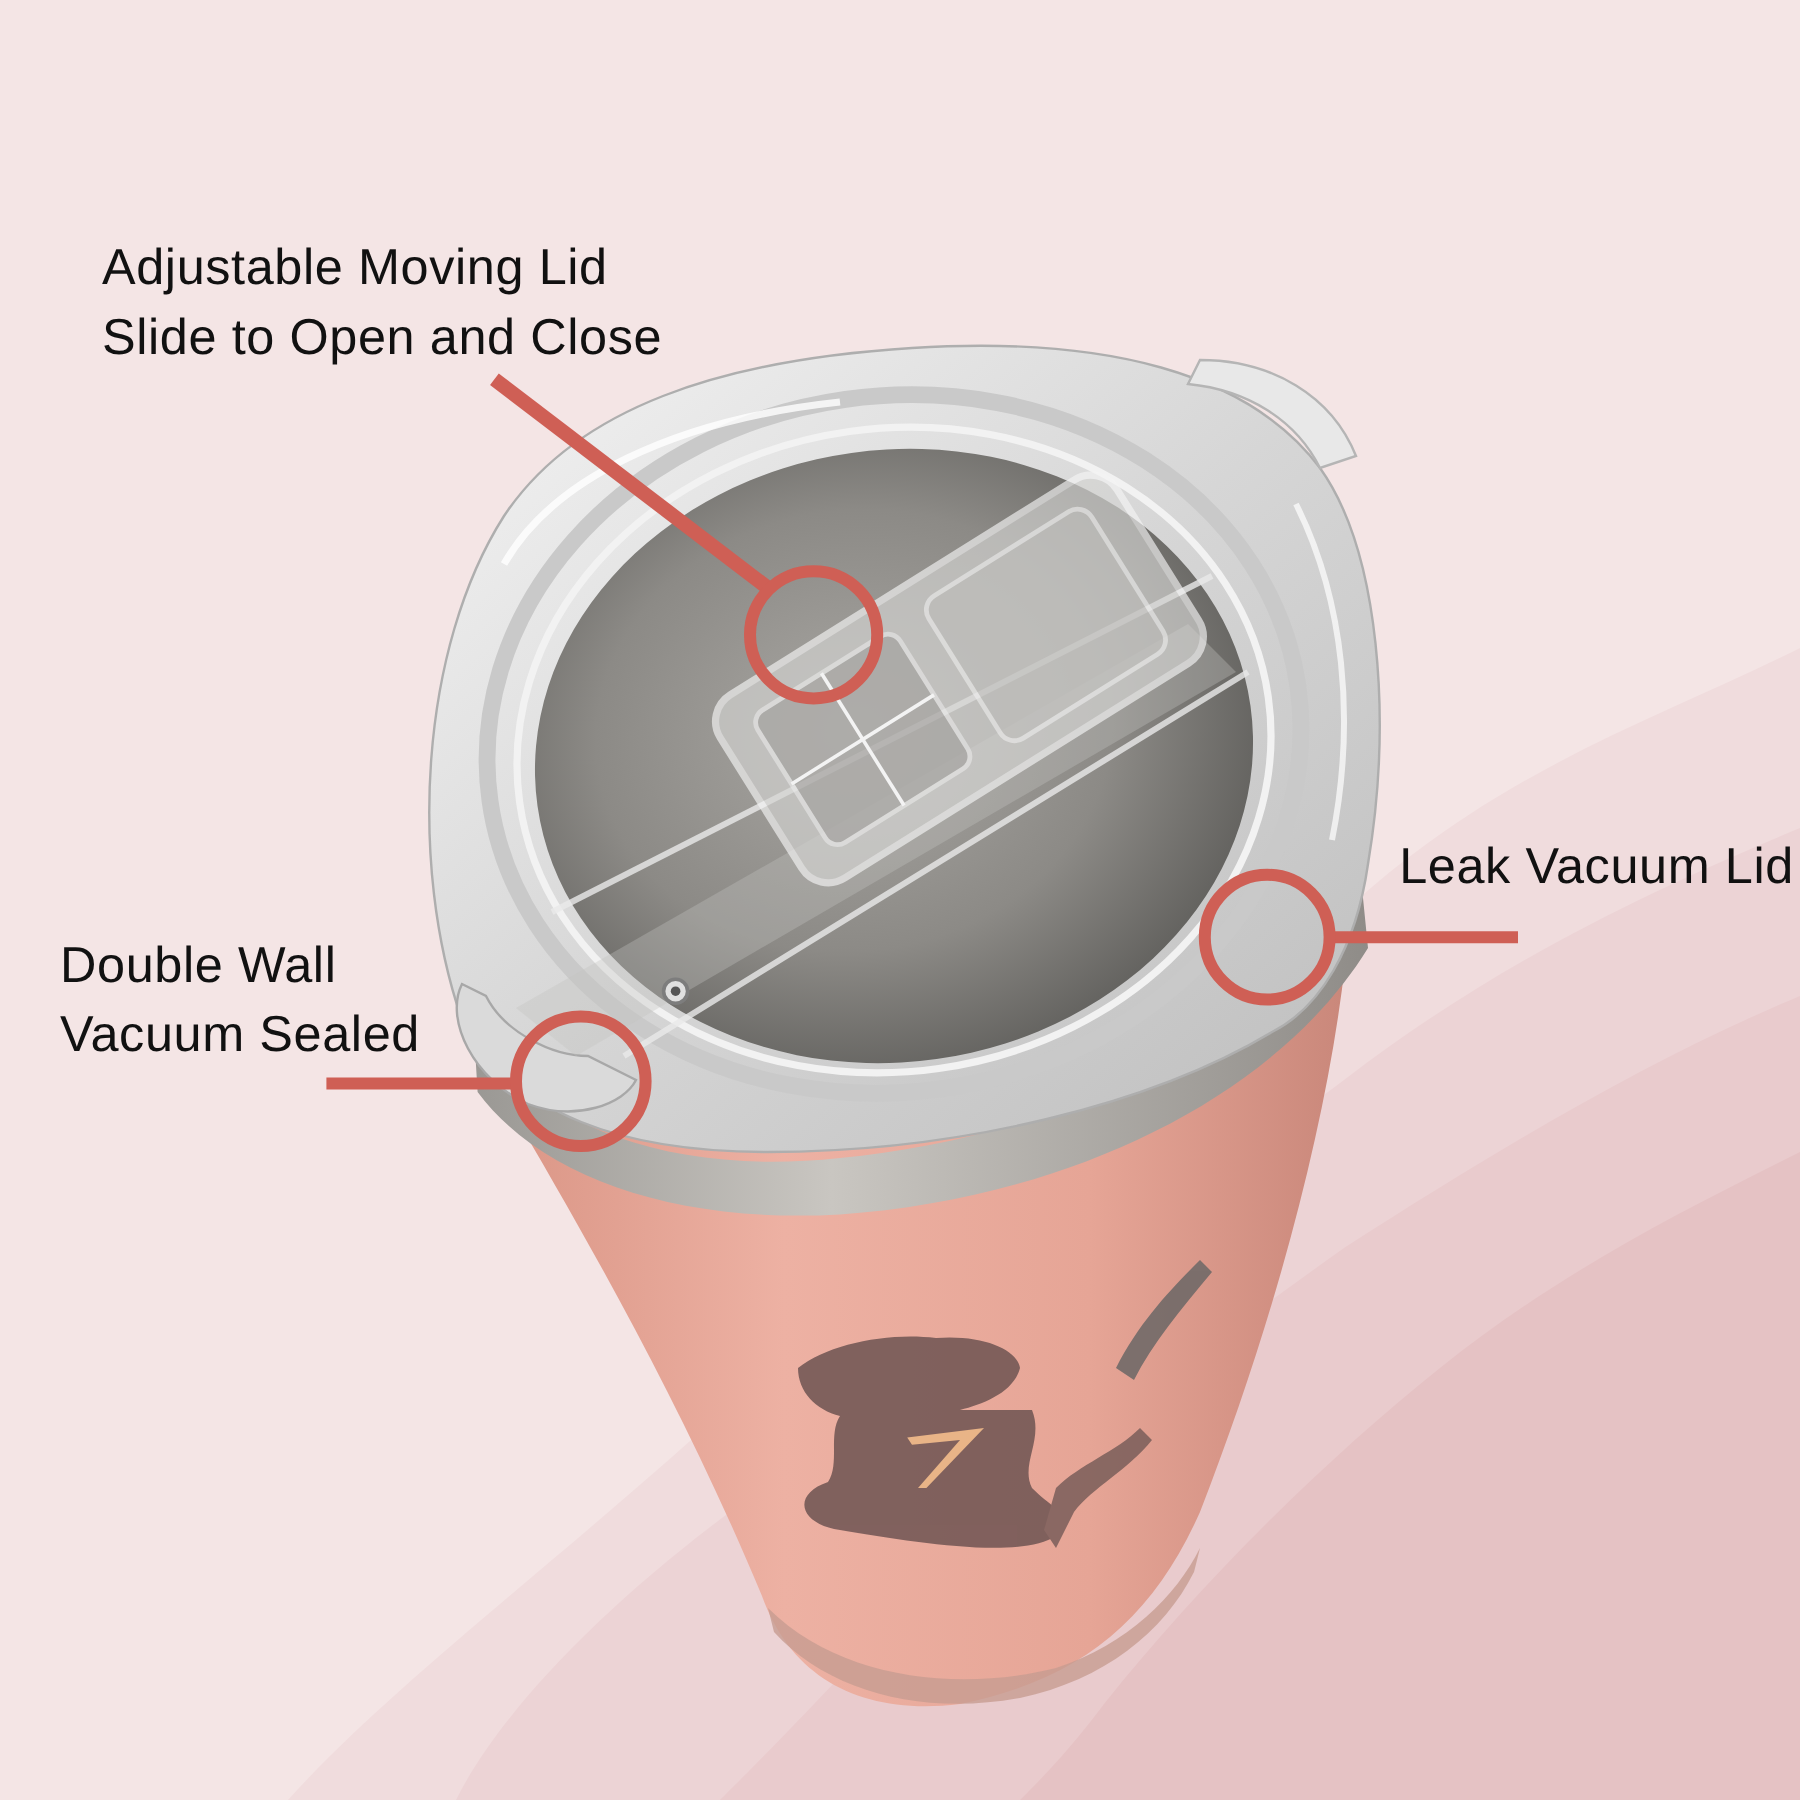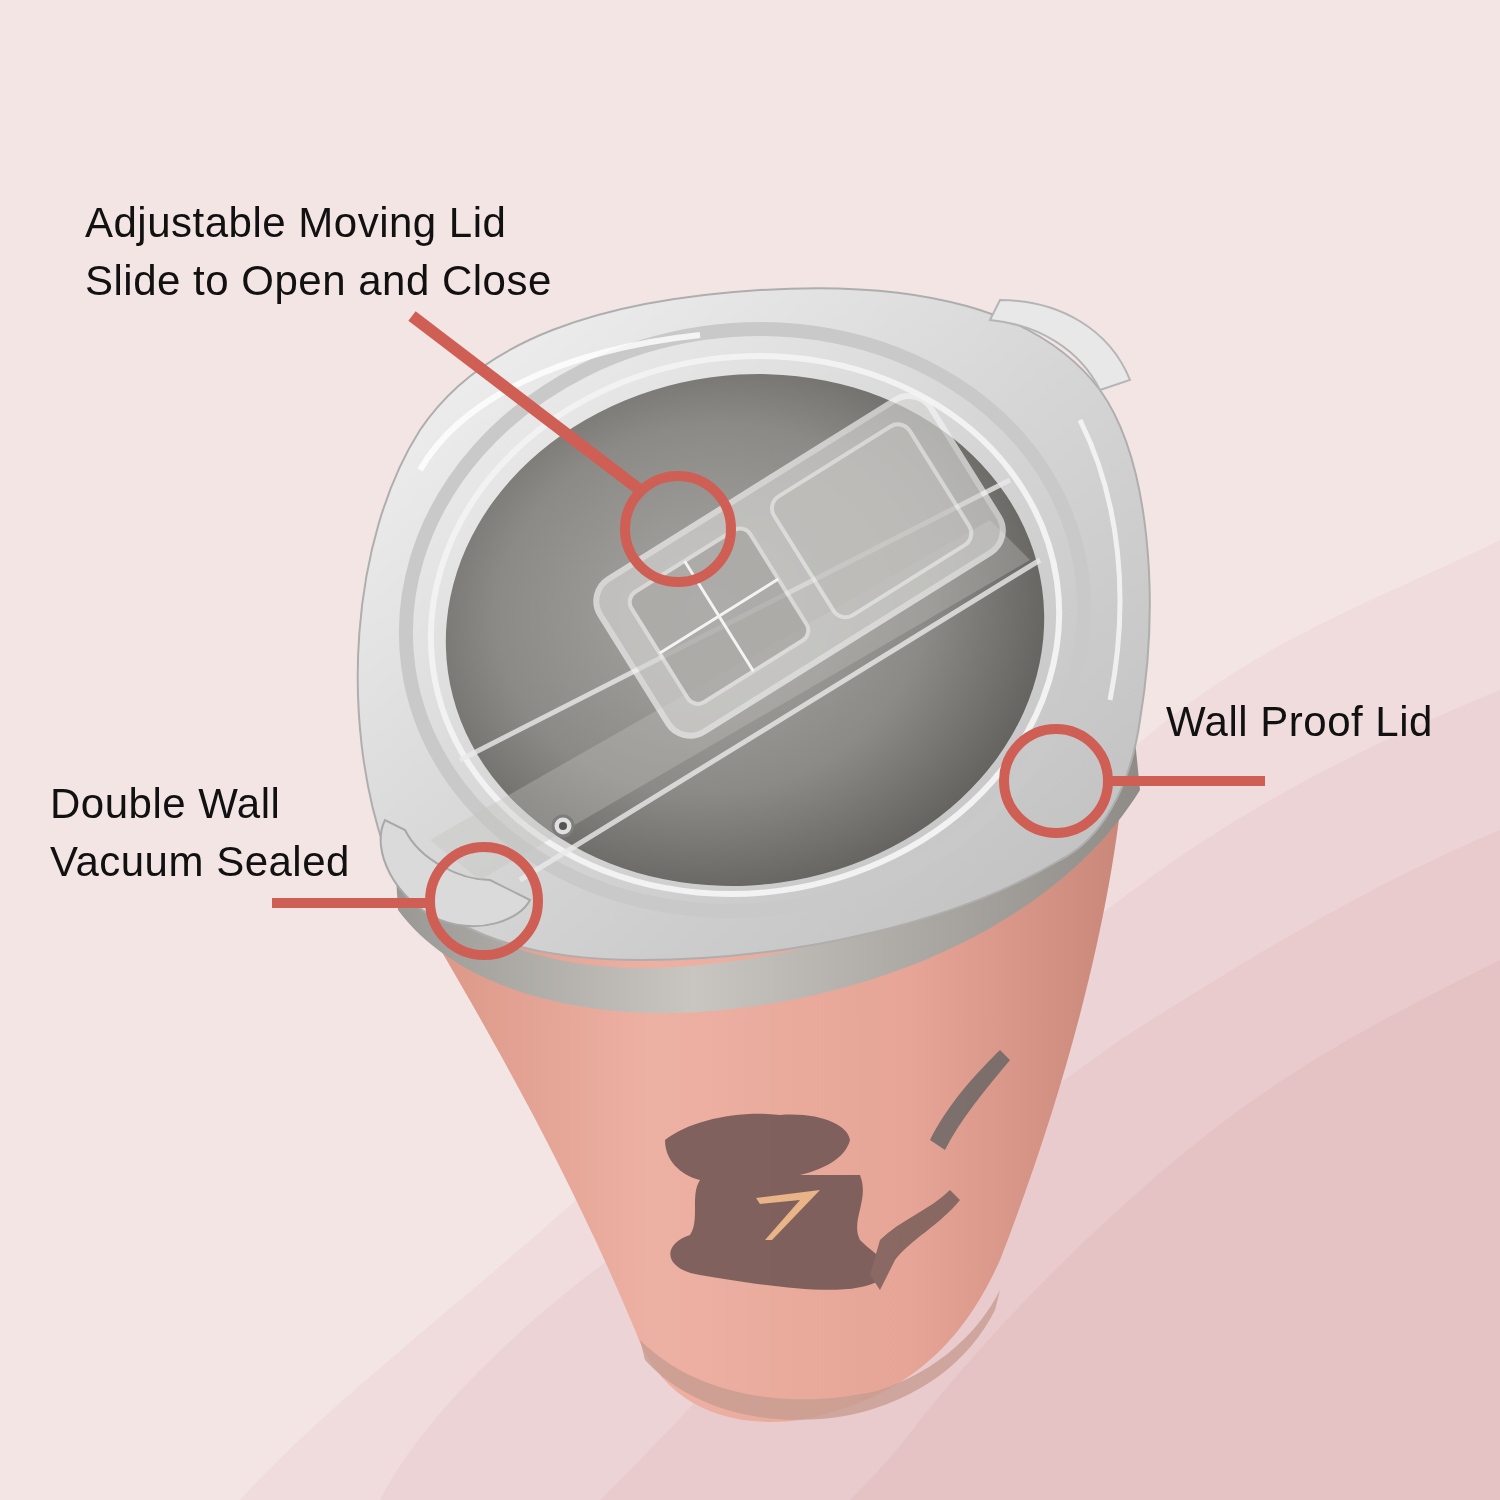--- a/index.html
+++ b/index.html
@@ -109,16 +109,16 @@
     <span>Adjustable Moving Lid</span>
     <span>Slide to Open and Close</span>
   </div>
 
   <div class="label" style="left:50px; top:775px;">
     <span>Double Wall</span>
     <span>Vacuum Sealed</span>
   </div>
 
   <div class="label" style="left:1166px; top:693px;">
-    <span>Wall Proof Lid</span>
+    <span>Leak Vacuum Lid</span>
   </div>
 
 </div>
 
 </body></html>

